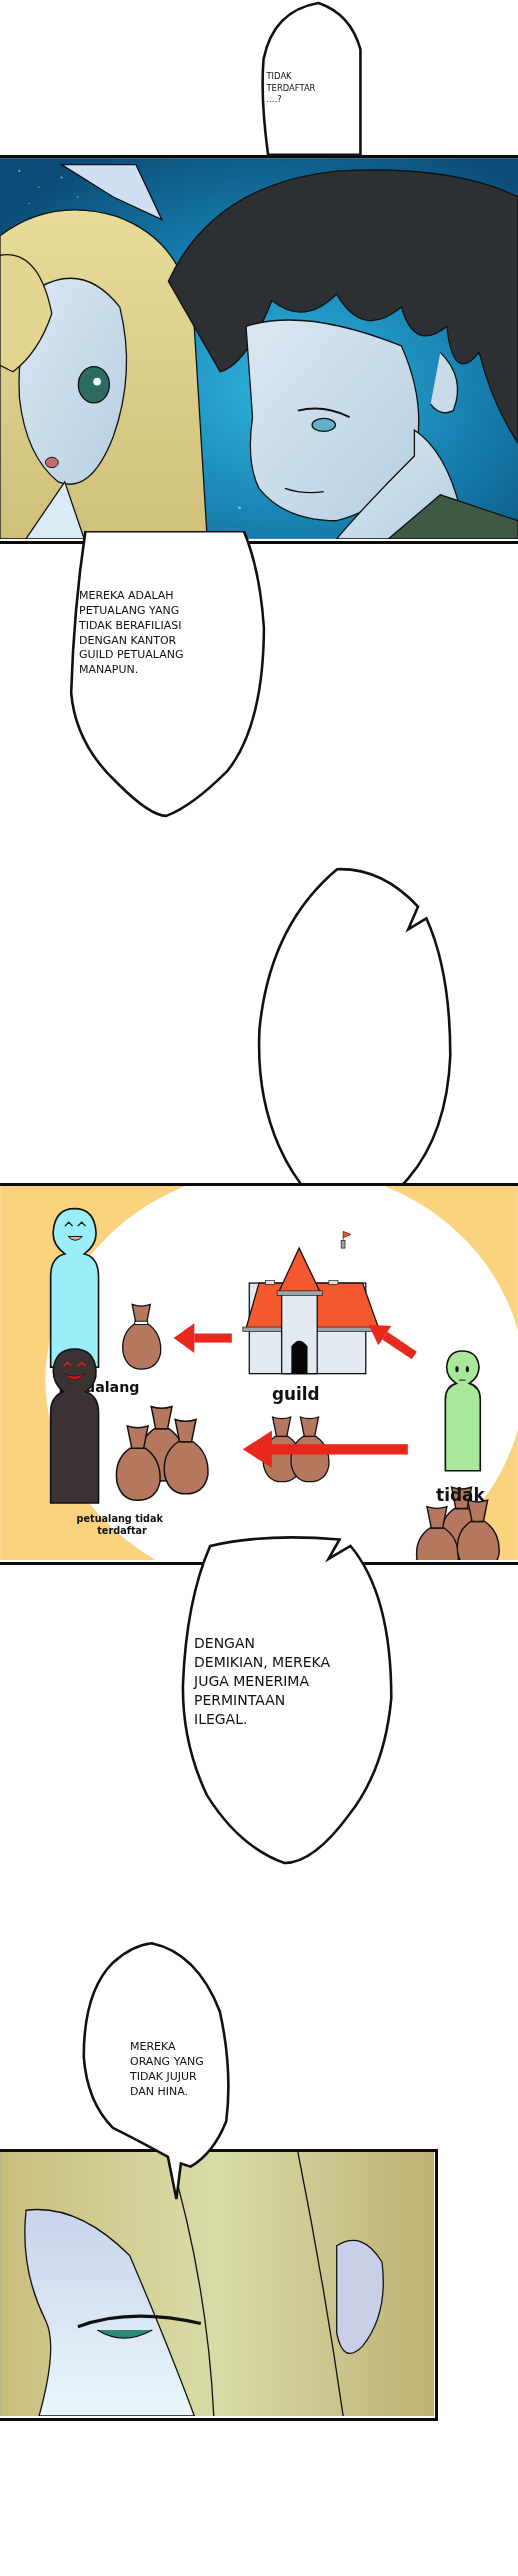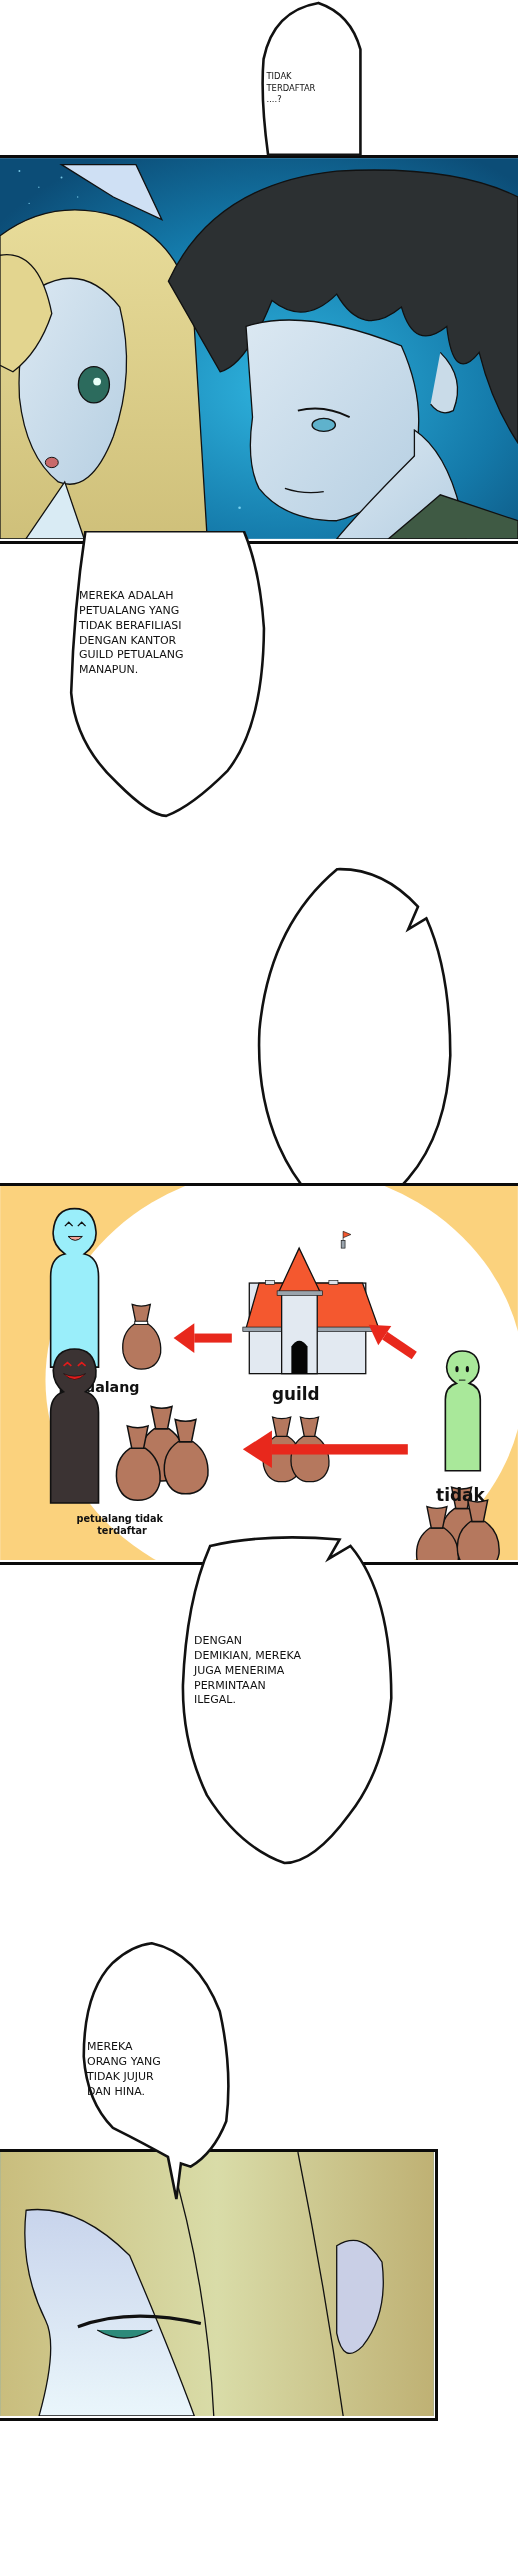--- a/index.html
+++ b/index.html
@@ -206,21 +206,21 @@
     <text class="hand" x="118" y="520" font-size="15" text-anchor="start">petualang tidak</text>
     <text class="hand" x="150" y="538" font-size="15">terdaftar</text>
   </svg>
   <div class="abs" style="left:436px; top:299px; font-size:17px; font-weight:bold; color:#111;">tidak</div>
 </div>
 
 <div class="abs" style="left:181px; top:1536px; width:220px; height:337px;">
   <svg width="220" height="337" viewBox="0 0 340 520">
     <path d="M45 15 Q130 -5 245 5 L228 35 L262 15 Q325 90 325 250 Q315 360 260 430 Q205 505 160 505 Q90 480 40 400 Q2 320 3 230 Q8 100 45 15 Z" fill="#fff" stroke="#111" stroke-width="4"></path>
   </svg>
-  <div class="bubble-text" style="left:13px; top:98px; width:194px; font-size:11px;">DENGAN
+  <div class="bubble-text" style="left:13px; top:98px; width:194px; font-size:14px;">DENGAN
 DEMIKIAN, MEREKA
 JUGA MENERIMA
 PERMINTAAN
 ILEGAL.</div>
 </div>
 
 <div class="panel" style="left:0; top:2149px; width:438px; height:272px; border:3.9px solid #0b0b0b; border-left:none;">
   <svg width="434" height="264" viewBox="0 0 670 408">
     <defs>
       <linearGradient id="cuHair" x1="0" y1="0" x2="1" y2="0">
@@ -241,18 +241,18 @@
     <path d="M260 0 Q320 200 330 408" fill="none" stroke="#111" stroke-width="2"></path>
     <path d="M460 0 Q500 200 530 408" fill="none" stroke="#111" stroke-width="2"></path>
     <path d="M520 145 Q560 120 590 170 Q600 250 560 300 Q530 330 520 280 Z" fill="#c9cfe6" stroke="#111" stroke-width="2"></path>
   </svg>
 </div>
 
 <div class="abs" style="left:74px; top:1940px; width:162px; height:272px;">
   <svg width="162" height="272" viewBox="0 0 250 420">
     <path d="M120 5 Q190 20 225 110 Q245 200 235 280 Q215 330 180 350 L165 345 L158 400 L145 335 Q110 315 60 290 Q20 250 15 180 Q15 80 60 35 Q90 8 120 5 Z" fill="#fff" stroke="#111" stroke-width="4"></path>
   </svg>
-  <div class="bubble-text" style="left:13px; top:100px; width:136px; font-size:11px;">MEREKA
+  <div class="bubble-text" style="left:13px; top:100px; width:136px; font-size:11px;padding-left:43px;">MEREKA
 ORANG YANG
 TIDAK JUJUR
 DAN HINA.</div>
 </div>
 
 
 </body></html>

